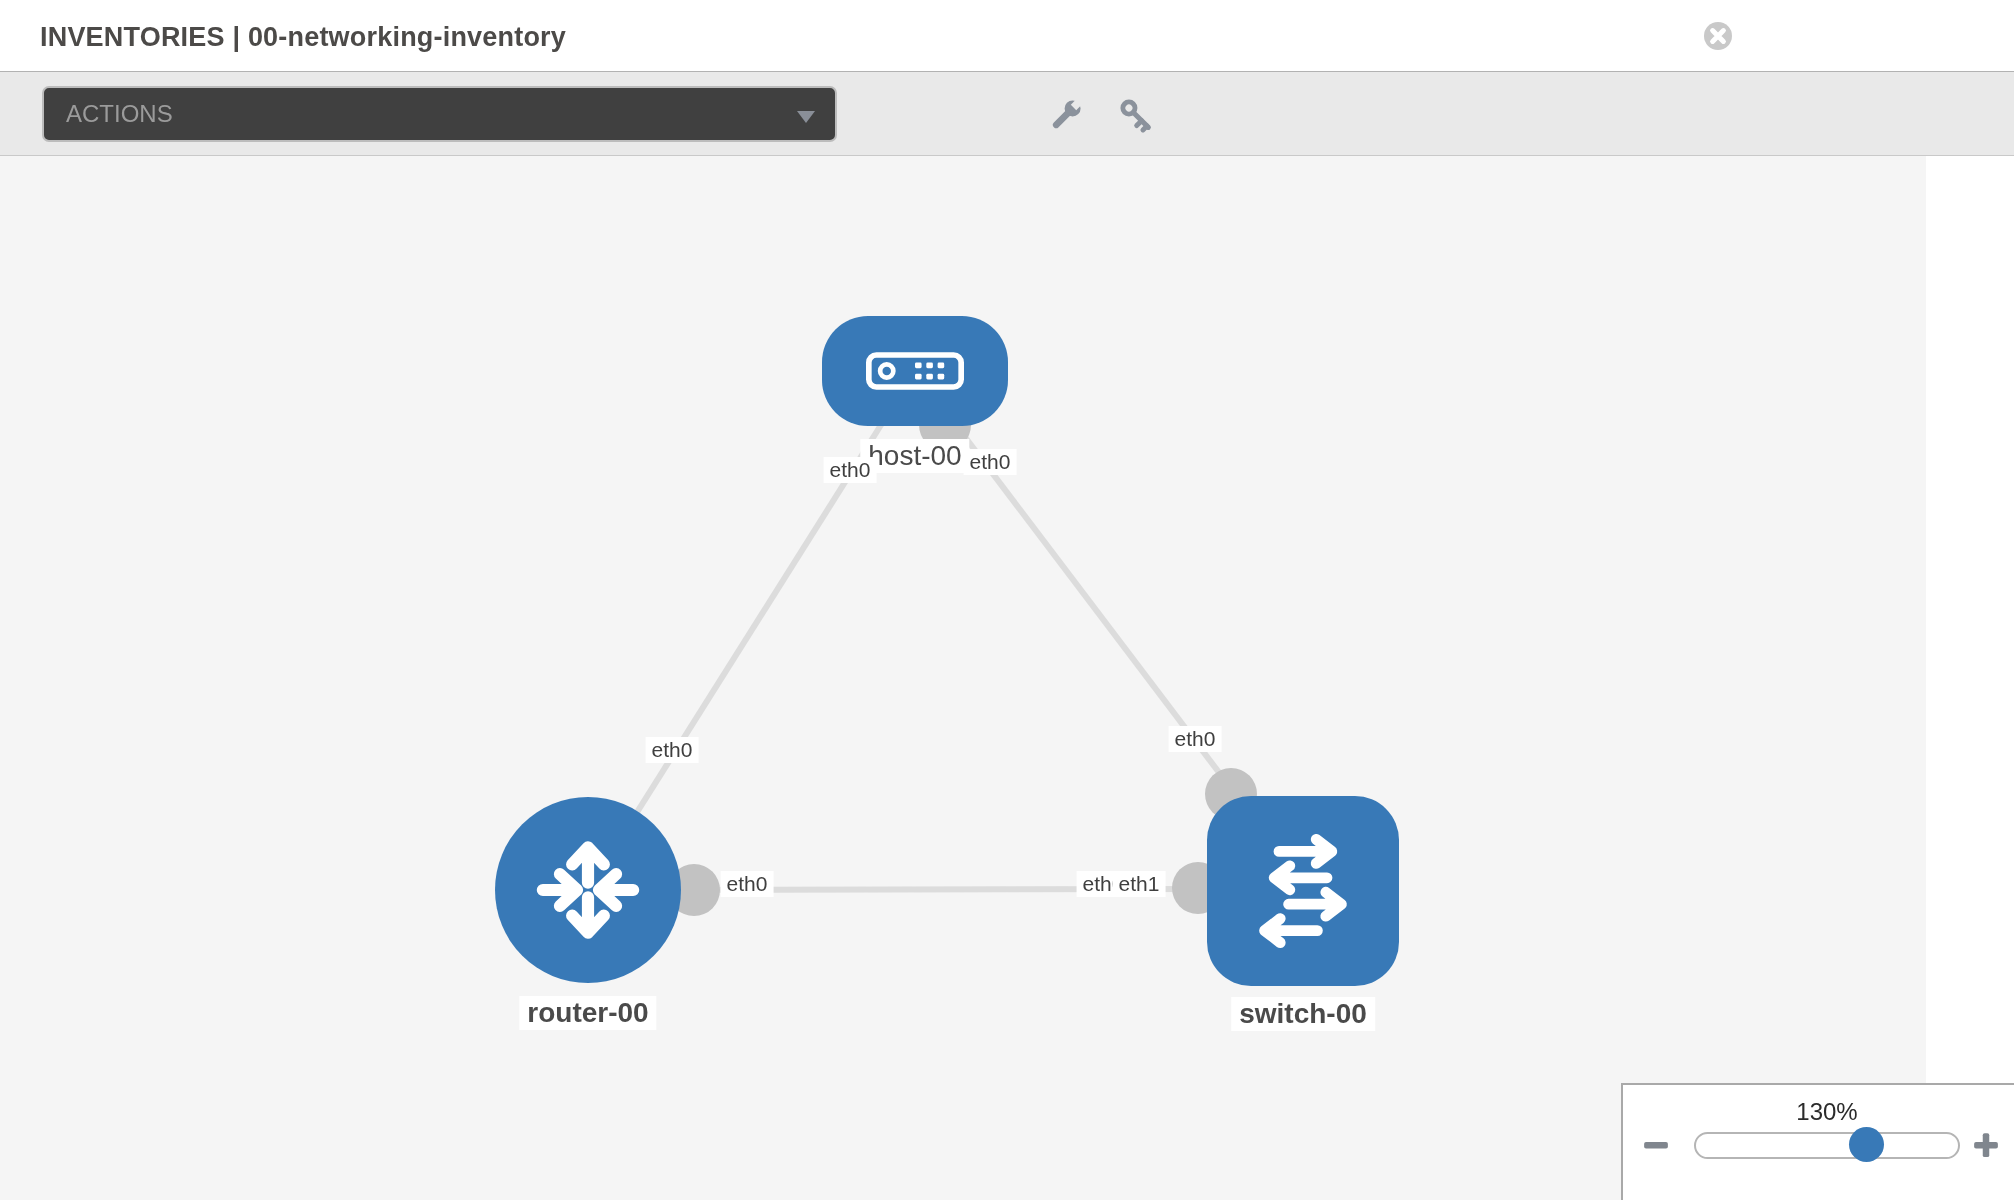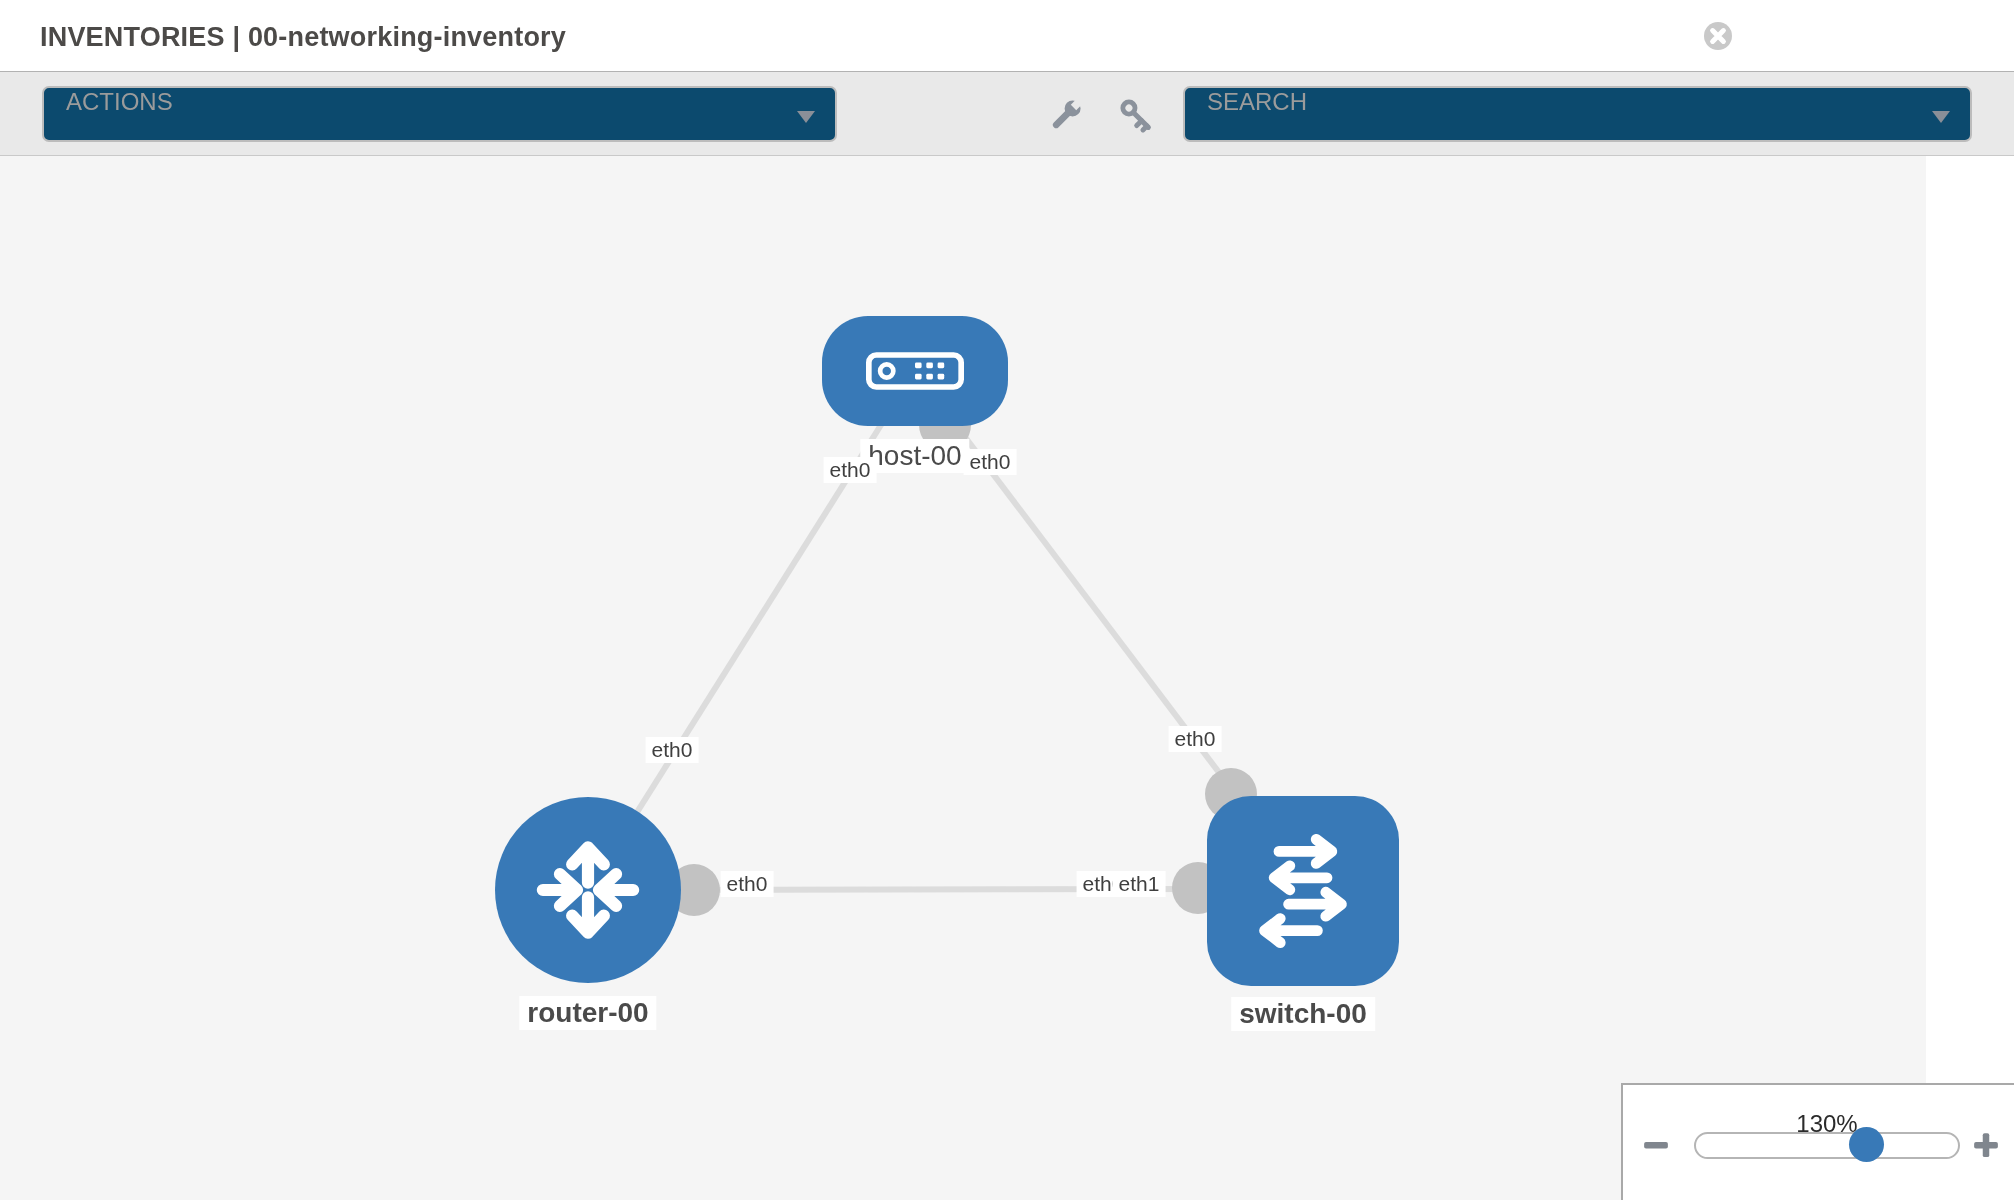--- a/index.html
+++ b/index.html
@@ -8,22 +8,22 @@
 
   
   .header { position:absolute; left:0; top:0; width:1770px; height:71px; background:#ffffff; }
   .page-title { position:absolute; left:40px; top:0; height:71px; line-height:74px;
                 font-size:27px; font-weight:bold; color:#4c4a48; letter-spacing:0.2px; }
   .close-btn { position:absolute; right:36px; top:20px; width:32px; height:32px; cursor:pointer; }
 
   
   .toolbar { position:absolute; left:0; top:71px; width:2014px; height:85px; background:#e9e9e9;
              border-top:1px solid #b2b2b2; border-bottom:1px solid #c9c9c9; }
-  .select { position:absolute; top:14px; height:56px; background:#0c4a6e; border:2px solid #bcbcbc;
-            border-radius:7px; display:flex; align-items:flex-start; cursor:pointer; }
+  .select { position:absolute; top:14px; height:56px; background:#404040; border:2px solid #bcbcbc;
+            border-radius:7px; display:flex; align-items:center; cursor:pointer; }
   .select .ph { padding-left:22px; font-size:24px; color:#9b9b9b; }
   .select .caret { position:absolute; right:20px; top:23px; width:0; height:0;
                    border-left:9px solid transparent; border-right:9px solid transparent;
                    border-top:12px solid #8a8f98; }
   .select.actions { left:42px;  width:795px; }
   .select.search  { left:1183px; width:789px; }
   .tool-btn { position:absolute; top:22px; width:42px; height:42px; cursor:pointer;
               display:flex; align-items:center; justify-content:center; }
   .tool-btn.wrench { left:1045px; }
   .tool-btn.key    { left:1115px; }
@@ -37,21 +37,21 @@
   .node-router { width:186px; height:186px; border-radius:50%; }
   .node-switch { width:192px; height:190px; border-radius:44px; }
   .node-label { position:absolute; z-index:3; transform:translate(-50%,-50%); background:#ffffff;
                 color:#4a4a4a; font-size:28px; padding:1px 8px; white-space:nowrap; }
   .port-label { position:absolute; z-index:4; transform:translate(-50%,-50%); background:#ffffff;
                 color:#3f3f3f; font-size:21px; padding:1px 6px; white-space:nowrap;text-align:center; }
 
   
   .zoom-panel { position:absolute; left:1621px; top:1083px; width:412px; height:140px;
                 background:#ffffff; border:2px solid #a9a9a9; }
-  .zoom-value { position:absolute; left:71px; top:25px; width:266px; text-align:center;
+  .zoom-value { position:absolute; left:71px; top:13px; width:266px; text-align:center;
                 font-size:24px; color:#2b2b2b; }
   .zoom-minus { position:absolute; left:18px; top:45px; width:30px; height:30px; cursor:pointer; }
   .zoom-plus  { position:absolute; left:348px; top:45px; width:30px; height:30px; cursor:pointer; }
   .zoom-track { position:absolute; left:71px; top:47px; width:266px; height:27px;
                 border:2px solid #b5b5b5; border-radius:14px; background:#ffffff; cursor:pointer; }
   .zoom-thumb { position:absolute; top:-7px; width:35px; height:35px; border-radius:50%;
                 background:#3879b7; cursor:pointer; }
 </style>
 </head>
 <body>
@@ -86,24 +86,20 @@
     <svg width="40" height="40" viewBox="0 0 24 24">
       <g transform="rotate(-45 12 12)" stroke="#8b929c" fill="none" stroke-linecap="round">
         <circle cx="12" cy="6" r="3.6" stroke-width="3"></circle>
         <line x1="12" y1="10" x2="12" y2="22.5" stroke-width="3"></line>
         <line x1="12" y1="16.8" x2="7.8" y2="16.8" stroke-width="3"></line>
         <line x1="12" y1="21.3" x2="8.6" y2="21.3" stroke-width="3"></line>
       </g>
     </svg>
   </div>
 
-  <div class="select search">
-    <span class="ph">SEARCH</span>
-    <span class="caret"></span>
-  </div>
 </div>
 
 <div id="canvas">
     <svg id="links-layer" width="2014" height="1044">
       <line x1="588" y1="734" x2="915" y2="215" stroke="#dcdcdc" stroke-width="6"></line>
       <line x1="915" y1="215" x2="1258" y2="668" stroke="#dcdcdc" stroke-width="6"></line>
       <line x1="588" y1="734" x2="1207" y2="733" stroke="#dcdcdc" stroke-width="6"></line>
       <circle cx="694" cy="734" r="26" fill="#c2c2c2"></circle>
       <circle cx="945" cy="269" r="26" fill="#c2c2c2"></circle>
       <circle cx="1231" cy="638" r="26" fill="#c2c2c2"></circle>

